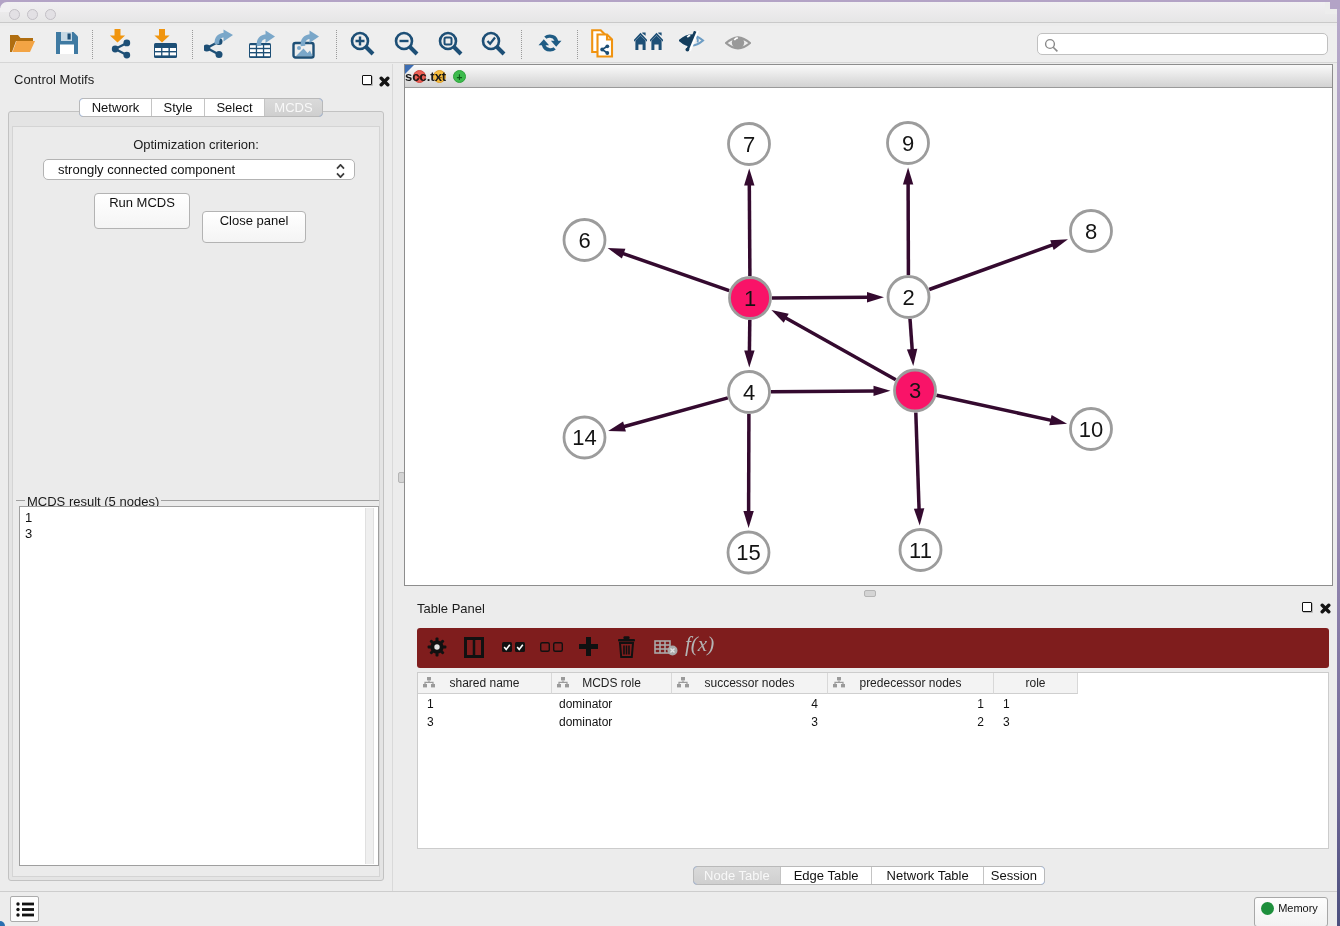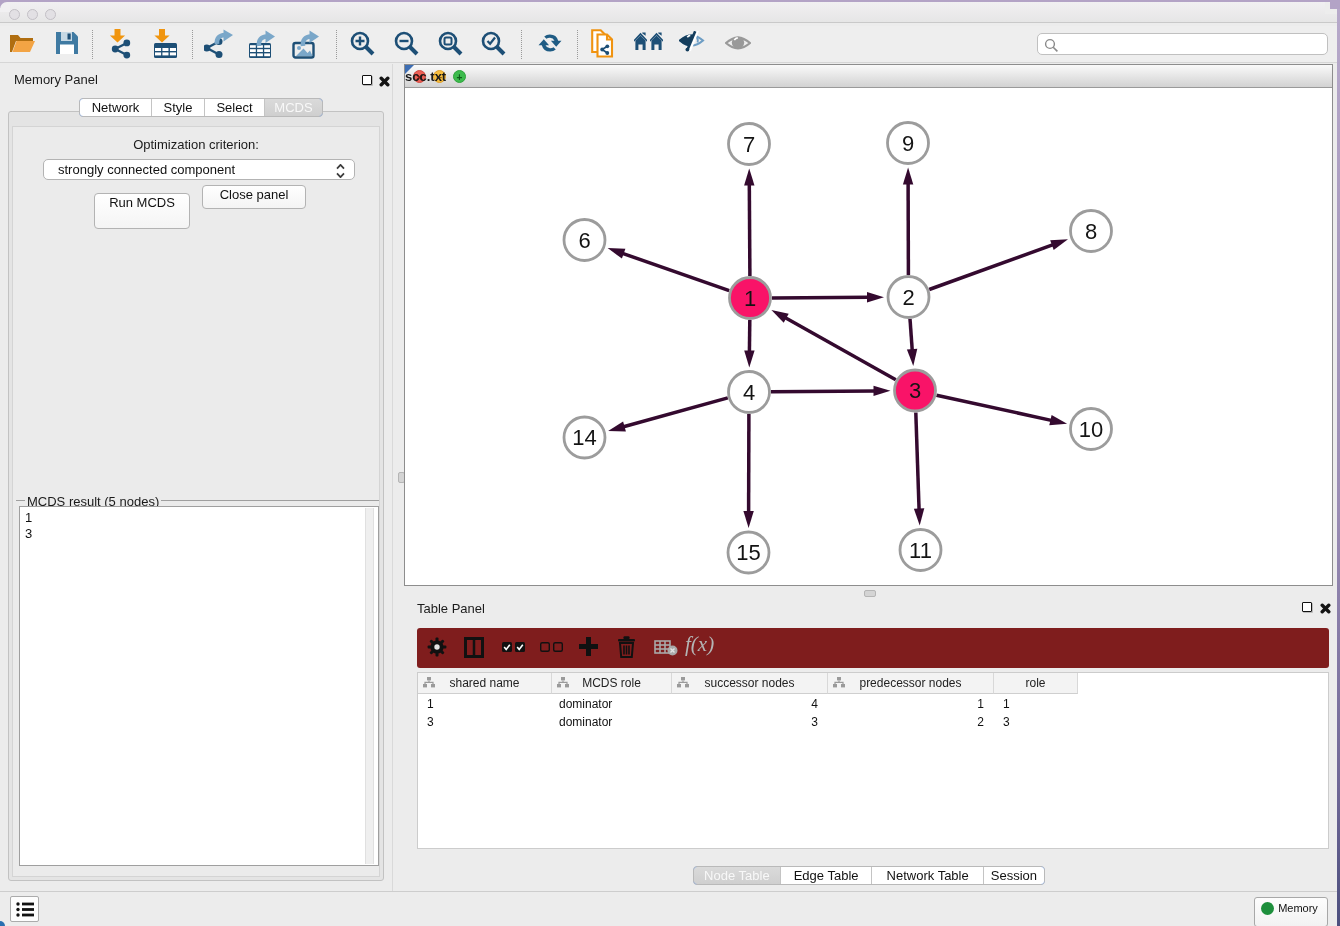--- a/index.html
+++ b/index.html
@@ -207,21 +207,21 @@
       <path d="M9.3 5.2 A4.6 4.6 0 0 1 12.8 2.9" fill="none" stroke="#fff" stroke-width="1.7"></path>
     </svg>
     <div id="search">
       <svg style="position:absolute;left:6px;top:4px" width="15" height="15" viewBox="0 0 15 15">
         <circle cx="6" cy="6" r="4.4" stroke="#8a8a8a" stroke-width="1.4" fill="none"></circle>
         <line x1="9.2" y1="9.2" x2="13.4" y2="13.4" stroke="#8a8a8a" stroke-width="1.6"></line>
       </svg>
     </div>
   </div>
 
-<div class="abs" id="cptitle">Memory Panel</div>
+<div class="abs" id="cptitle">Control Motifs</div>
 <div class="abs flt" style="left:362px;top:75px"></div>
 <svg class="abs" style="left:379px;top:76px" width="11" height="11" viewBox="0 0 12 12">
     <g transform="rotate(45 6 6)" fill="#141414">
       <rect x="-0.8" y="4.2" width="13.6" height="3.6" rx="1.4"></rect>
       <rect x="4.2" y="-0.8" width="3.6" height="13.6" rx="1.4"></rect>
     </g>
   </svg>
 <div class="abs" id="tabcontent"></div>
 <div class="abs" id="mcdspanel"></div>
 <div class="tabgrp" style="left:79px;top:98px;width:244px">
@@ -230,21 +230,21 @@
   <div class="tab" style="width:60px">Select</div>
   <div class="tab sel" style="width:57px">MCDS</div>
 </div>
 <div class="abs" id="optlabel">Optimization criterion:</div>
 <div class="abs" id="combo">strongly connected component
   <svg style="position:absolute;right:9px;top:3.5px" width="9" height="14" viewBox="0 0 9 14">
       <path d="M1 4.6 L4.5 0.8 L8 4.6 M1 9.4 L4.5 13.2 L8 9.4" stroke="#3c3c3c" stroke-width="1.7" fill="none"></path>
     </svg>
 </div>
 <div class="abs btn" style="left:94px;top:193px;width:96px;height:36px">Run MCDS</div>
-<div class="abs btn" style="left:202px;top:185px;width:104px;height:24px">Close panel</div>
+<div class="abs btn" style="left:202px;top:211px;width:104px;height:32px">Close panel</div>
 <div class="abs" id="fs-line"></div>
 <div class="abs" id="fs-leg">MCDS result (5 nodes)</div>
 <div class="abs" id="fs-box">
     <div style="position:absolute;left:5px;top:3px;font-size:13px;color:#111;line-height:16px">1<br>3</div>
   </div>
 <div class="abs" id="fs-sb"></div>
 <div class="abs" style="left:392px;top:64px;width:1px;height:827px;background:#d9d9d9"></div>
 <div class="abs" id="vsplit-handle"></div>
 
 <div class="abs" id="netwin">

